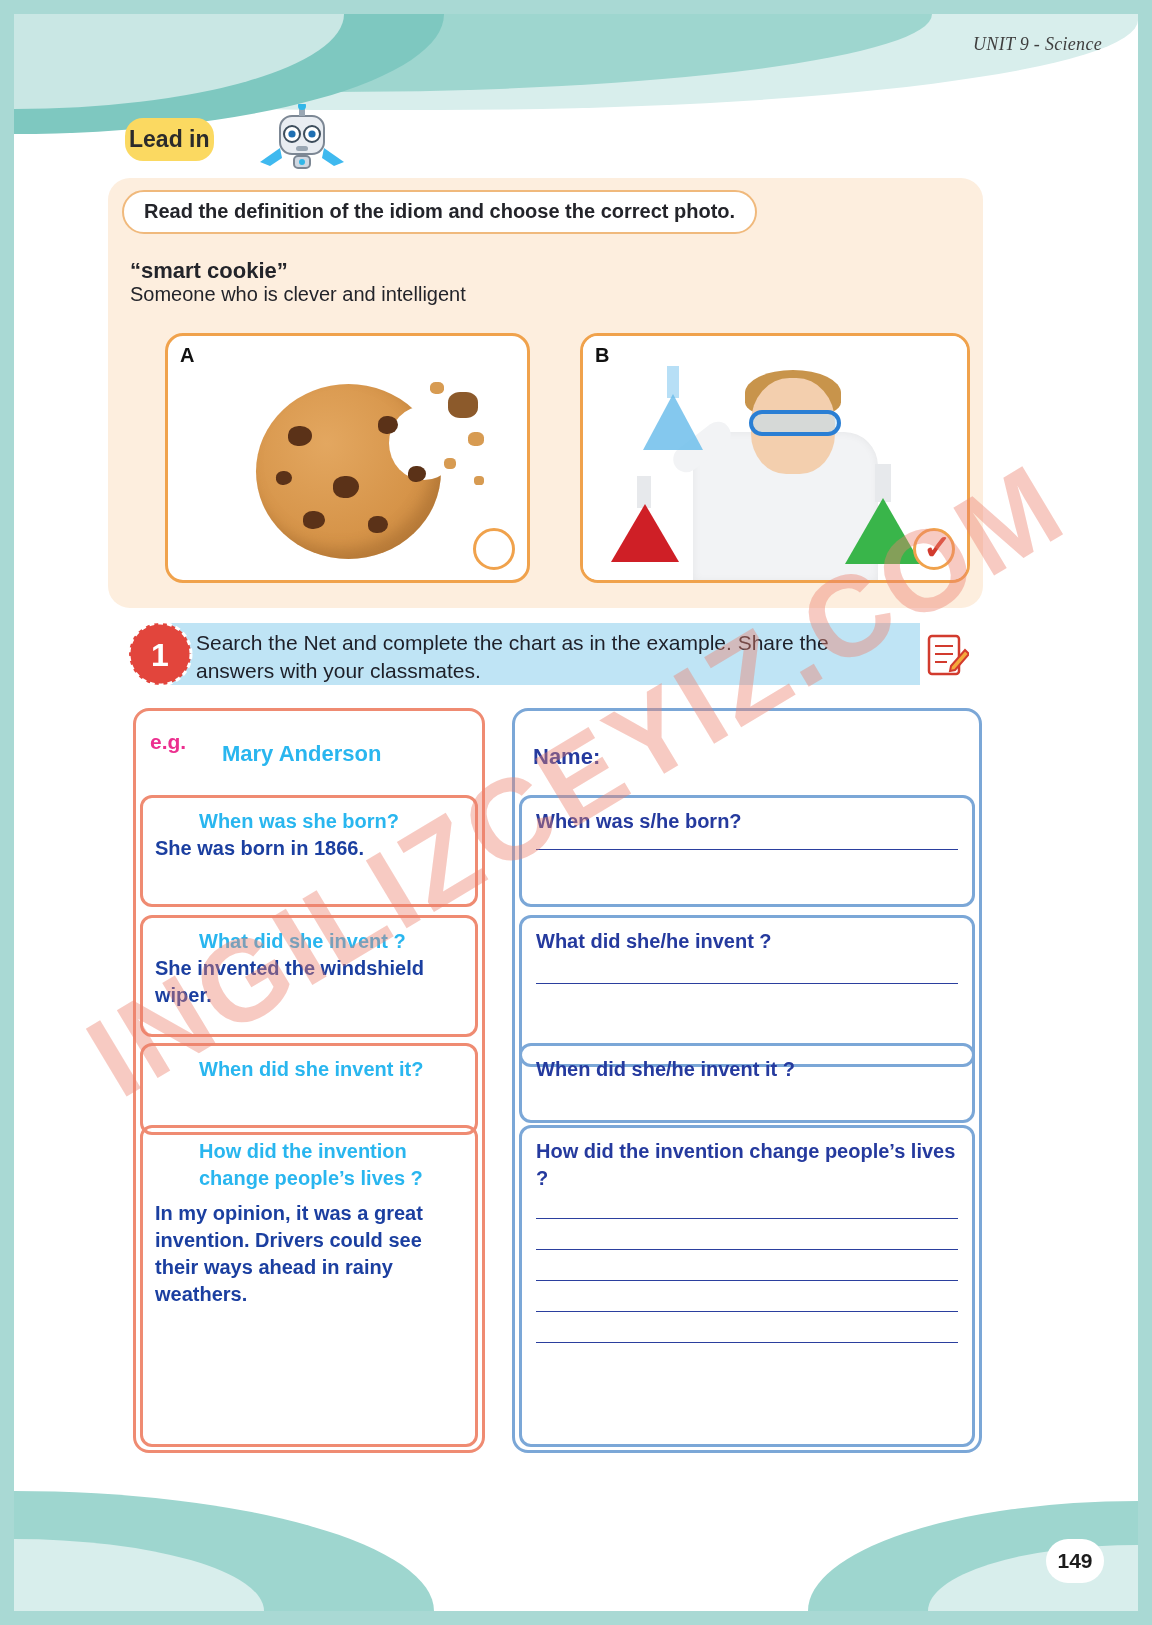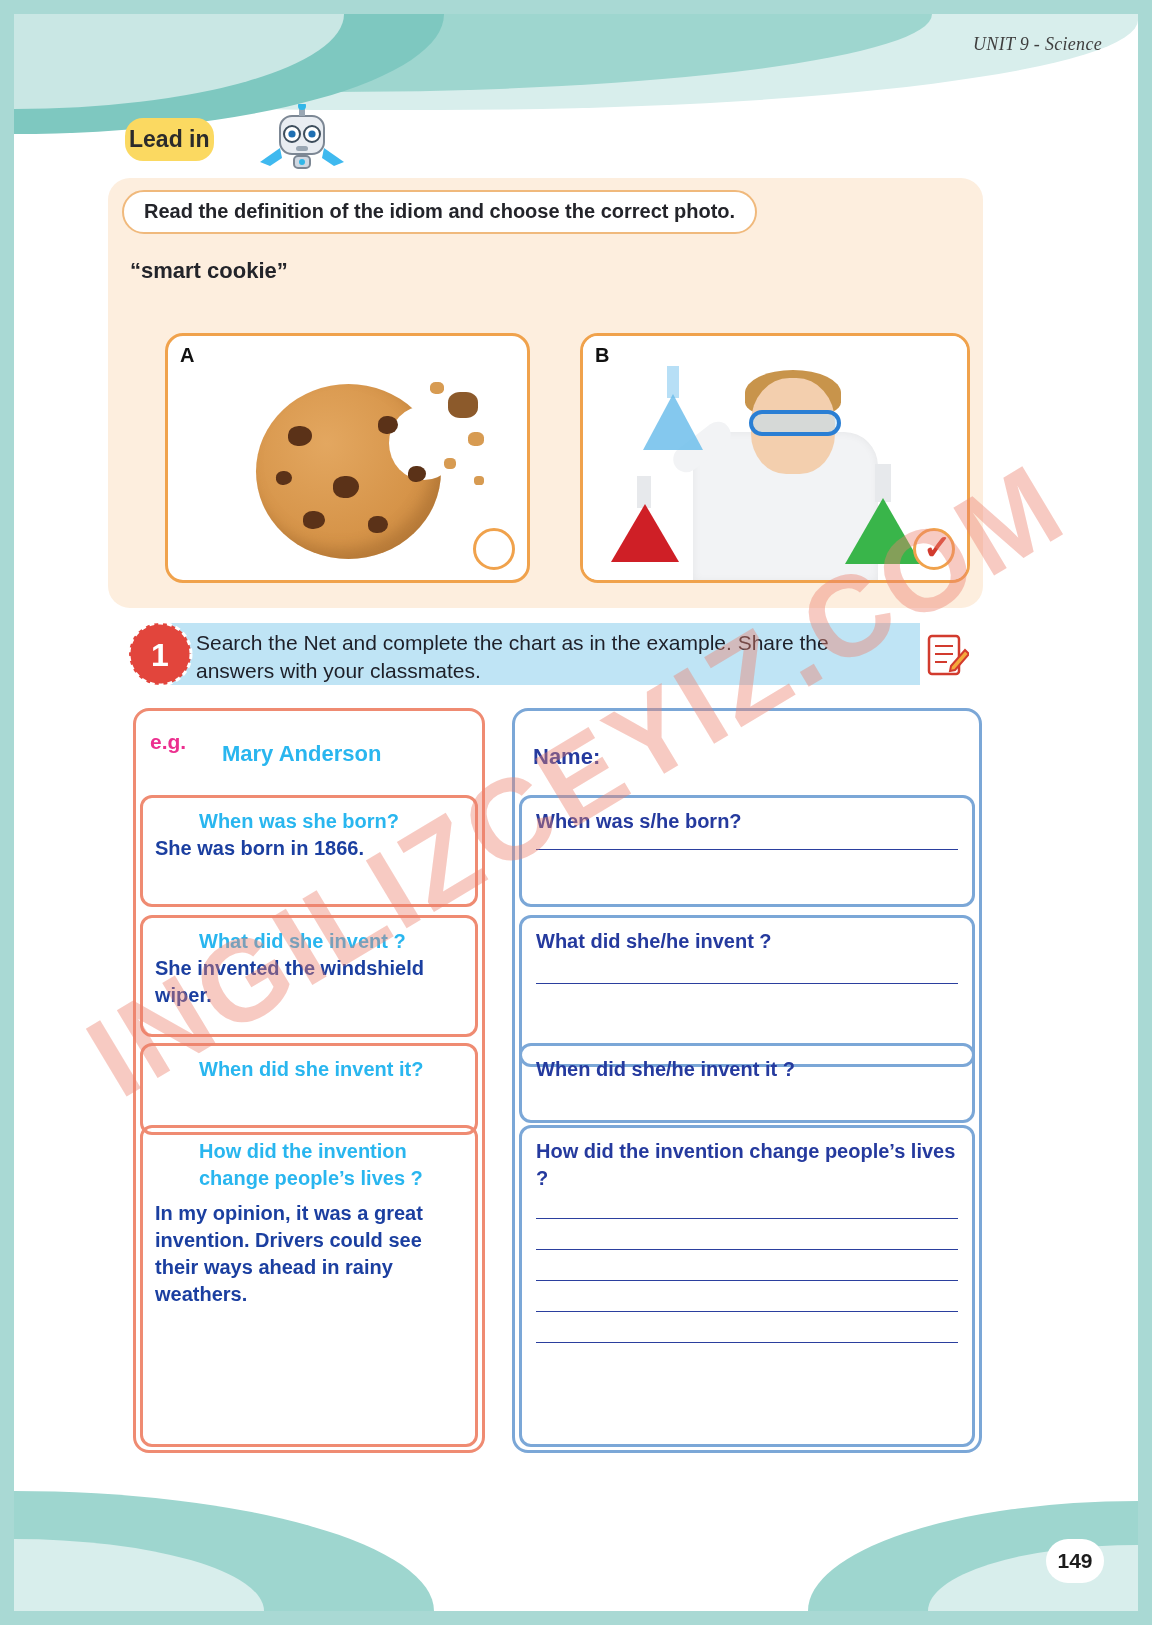--- a/index.html
+++ b/index.html
@@ -515,20 +515,21 @@
       <circle cx="56" cy="58" r="3" fill="#32b7e8"></circle>
       <path d="M34 44 L14 58 L24 62 L36 54 Z" fill="#3fb9ef"></path>
       <path d="M78 44 L98 58 L88 62 L76 54 Z" fill="#3fb9ef"></path>
       <rect x="53" y="2" width="6" height="10" fill="#9aa7b4"></rect>
       <circle cx="56" cy="2" r="4" fill="#32b7e8"></circle>
     </svg>
   </div>
 
   <div class="instr-bubble">Read the definition of the idiom and choose the correct photo.</div>
   <div class="idiom">“smart cookie”</div>
+  <div class="idiom-def">Someone who is clever and intelligent</div>
 
   <div class="photo-card" id="card-a">
     <span class="card-letter">A</span>
     <div style="position:absolute;inset:0;">
       <div class="cookie"></div>
       <div class="chip" style="left:120px;top:90px;width:24px;height:20px;"></div>
       <div class="chip" style="left:165px;top:140px;width:26px;height:22px;"></div>
       <div class="chip" style="left:210px;top:80px;width:20px;height:18px;"></div>
       <div class="chip" style="left:135px;top:175px;width:22px;height:18px;"></div>
       <div class="chip" style="left:200px;top:180px;width:20px;height:17px;"></div>

